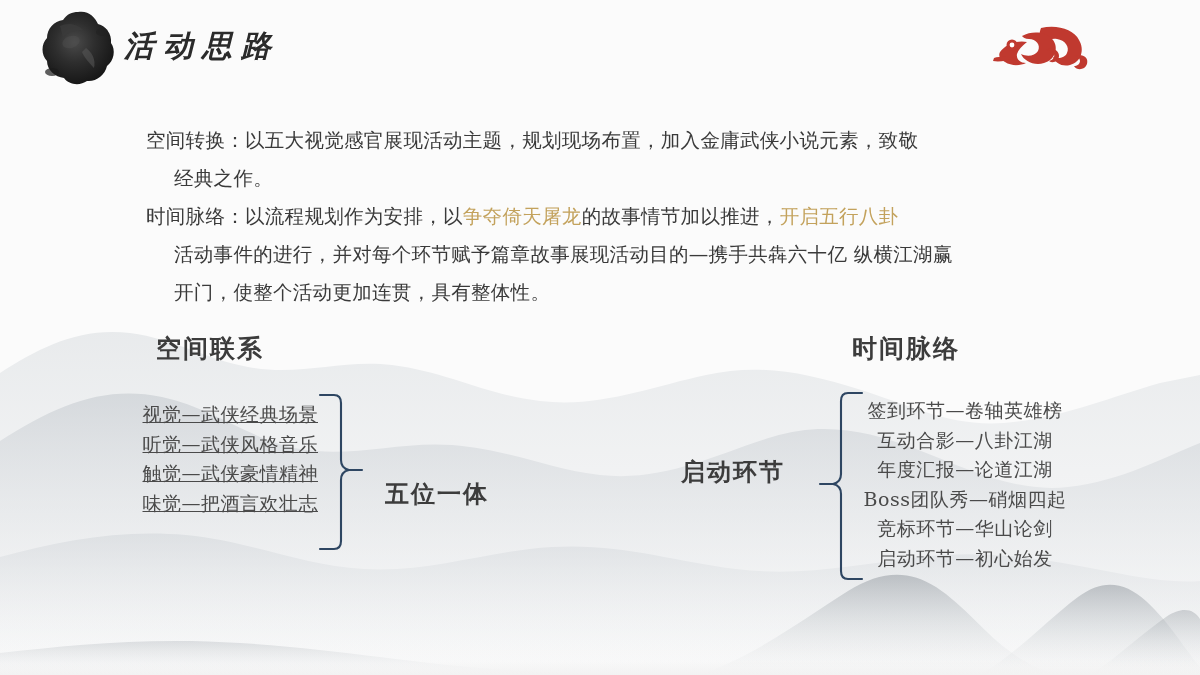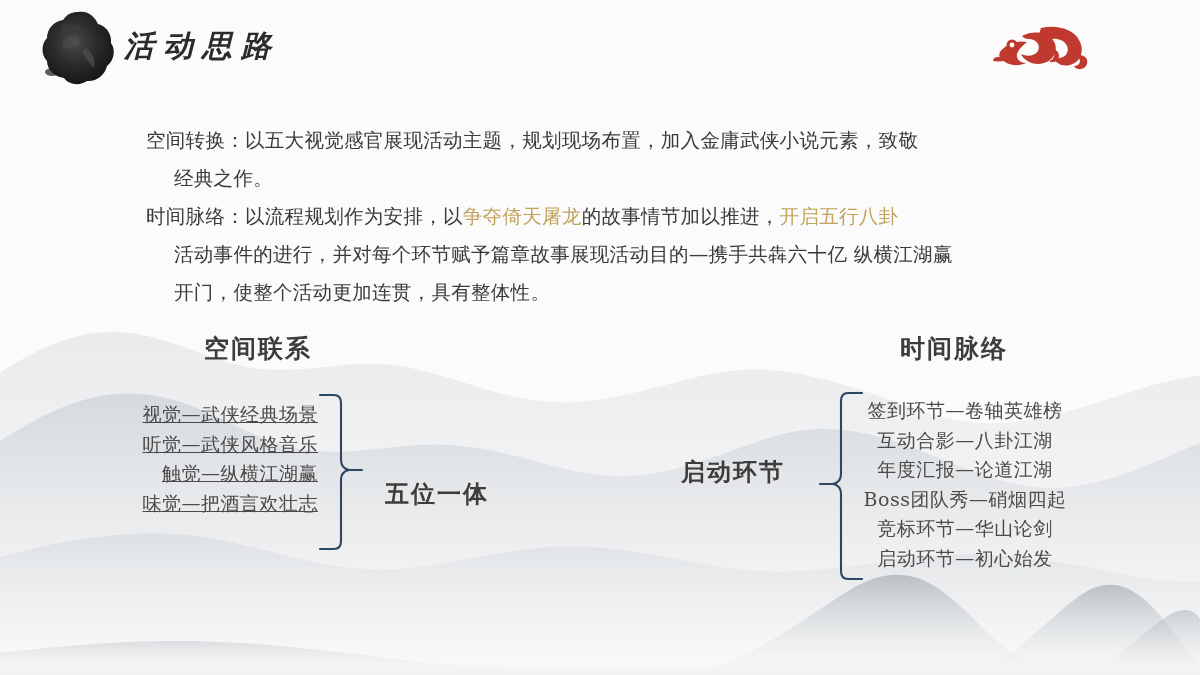--- a/index.html
+++ b/index.html
@@ -70,21 +70,20 @@
 
   
   .col-heading {
     position:absolute;
     font-family:Liberation Serif, serif;
     font-size:25px;
     font-weight:700;
     color:#3c3c3c;
     letter-spacing:2px;
     white-space:nowrap;
-    margin-left:48px;
   }
   #heading-space { left:156px; top:332px; }
   #heading-time  { left:852px; top:332px; }
 
   .item-list {
     position:absolute;
     font-family:"DejaVu Serif",serif;
     color:#4a4a4a;
     list-style:none;
     white-space:nowrap;
@@ -247,21 +246,21 @@
     <p><span>时间脉络：以流程规划作为安排，以</span><span class="gold">争夺倚天屠龙</span><span>的故事情节加以推进，</span><span class="gold">开启五行八卦</span></p>
     <p class="indent">活动事件的进行，并对每个环节赋予篇章故事展现活动目的—携手共犇六十亿 纵横江湖赢</p>
     <p class="indent">开门，使整个活动更加连贯，具有整体性。</p>
   </div>
 
   <div class="col-heading" id="heading-space">空间联系</div>
 
   <ul class="item-list" id="list-space">
     <li>视觉—武侠经典场景</li>
     <li>听觉—武侠风格音乐</li>
-    <li>触觉—纵横江湖赢</li>
+    <li>触觉—武侠豪情精神</li>
     <li>味觉—把酒言欢壮志</li>
   </ul>
 
   <svg class="brace" id="brace-left" viewBox="0 0 46 160">
     <path d="M2,3 L16,3 C21,3 23,6 23,11 L23,68 C23,74 26,77 31,78
              C26,79 23,82 23,88 L23,149 C23,154 21,157 16,157 L2,157" fill="none" stroke="#2e4662" stroke-width="2.1" stroke-linecap="round" stroke-linejoin="round"></path>
     <line x1="31" y1="78" x2="44" y2="78" stroke="#2e4662" stroke-width="2.1" stroke-linecap="round"></line>
   </svg>
 
   <div class="center-label" id="label-five">五位一体</div>

